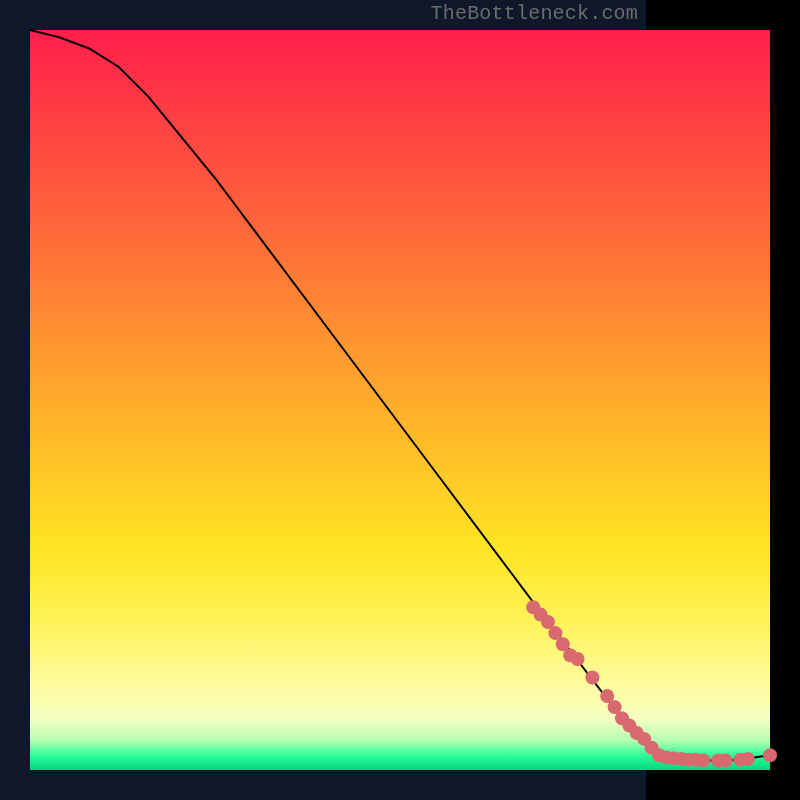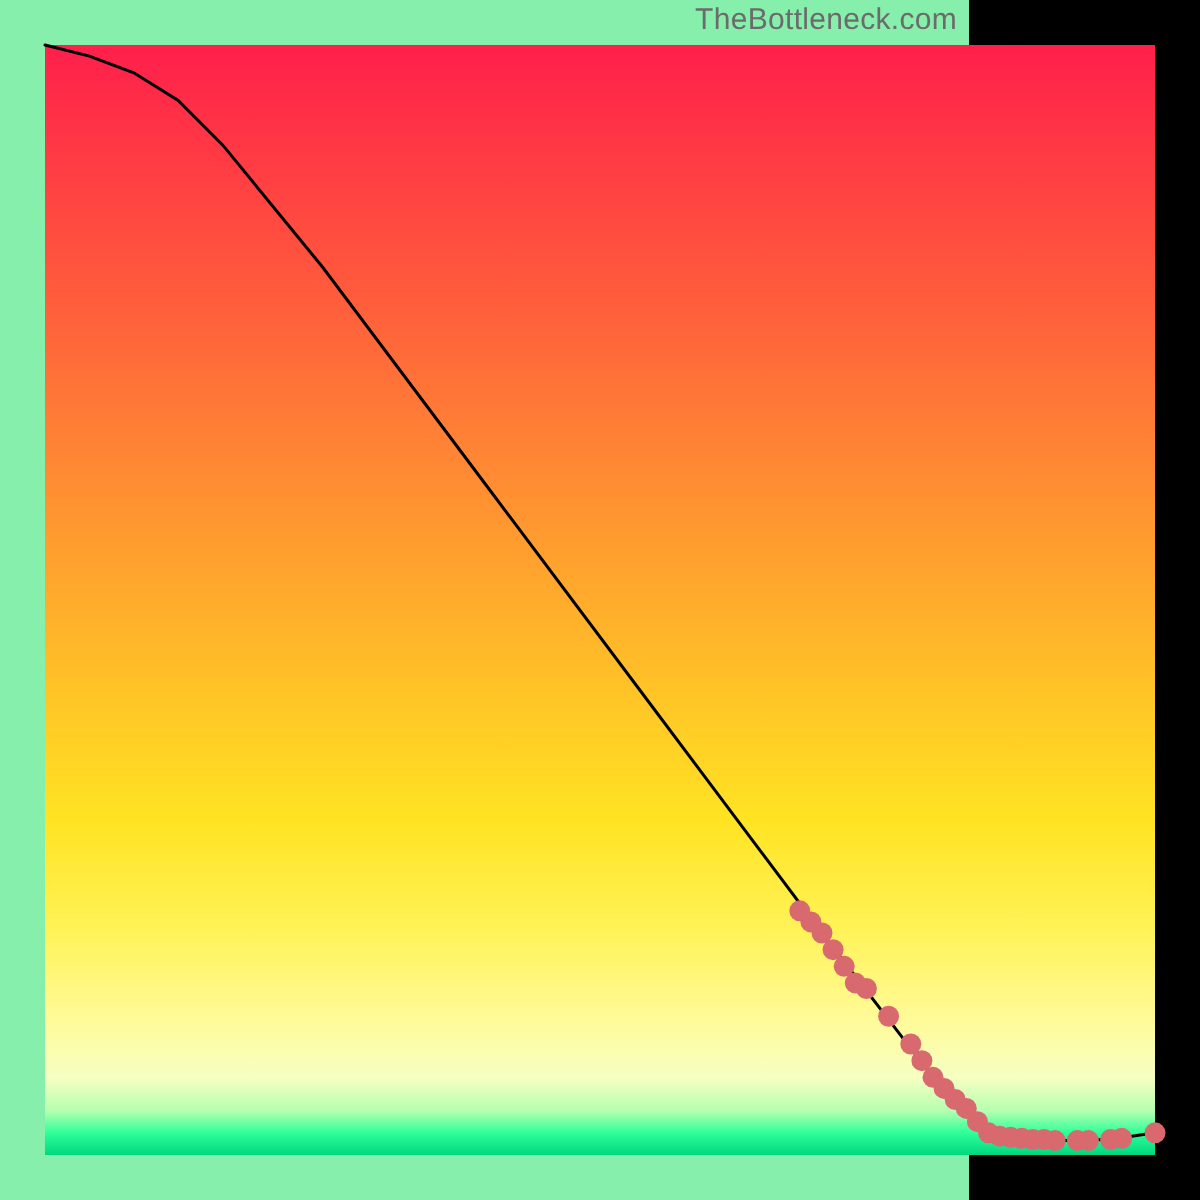--- a/index.html
+++ b/index.html
@@ -8,21 +8,22 @@
     width: 800px;
     height: 800px;
     background: #000;
     overflow: hidden;
     font-family: Arial, Helvetica, sans-serif;
   }
   .stage {
     position: relative;
     width: 646px;
     height: 800px;
-    background: #86efac;
+    background: #0f172a;
+    font-family: Liberation Mono, monospace;
   }
   .plot {
     position: absolute;
     left: 30px;
     top: 30px;
     width: 740px;
     height: 740px;
     
     background: linear-gradient(
       to bottom,

